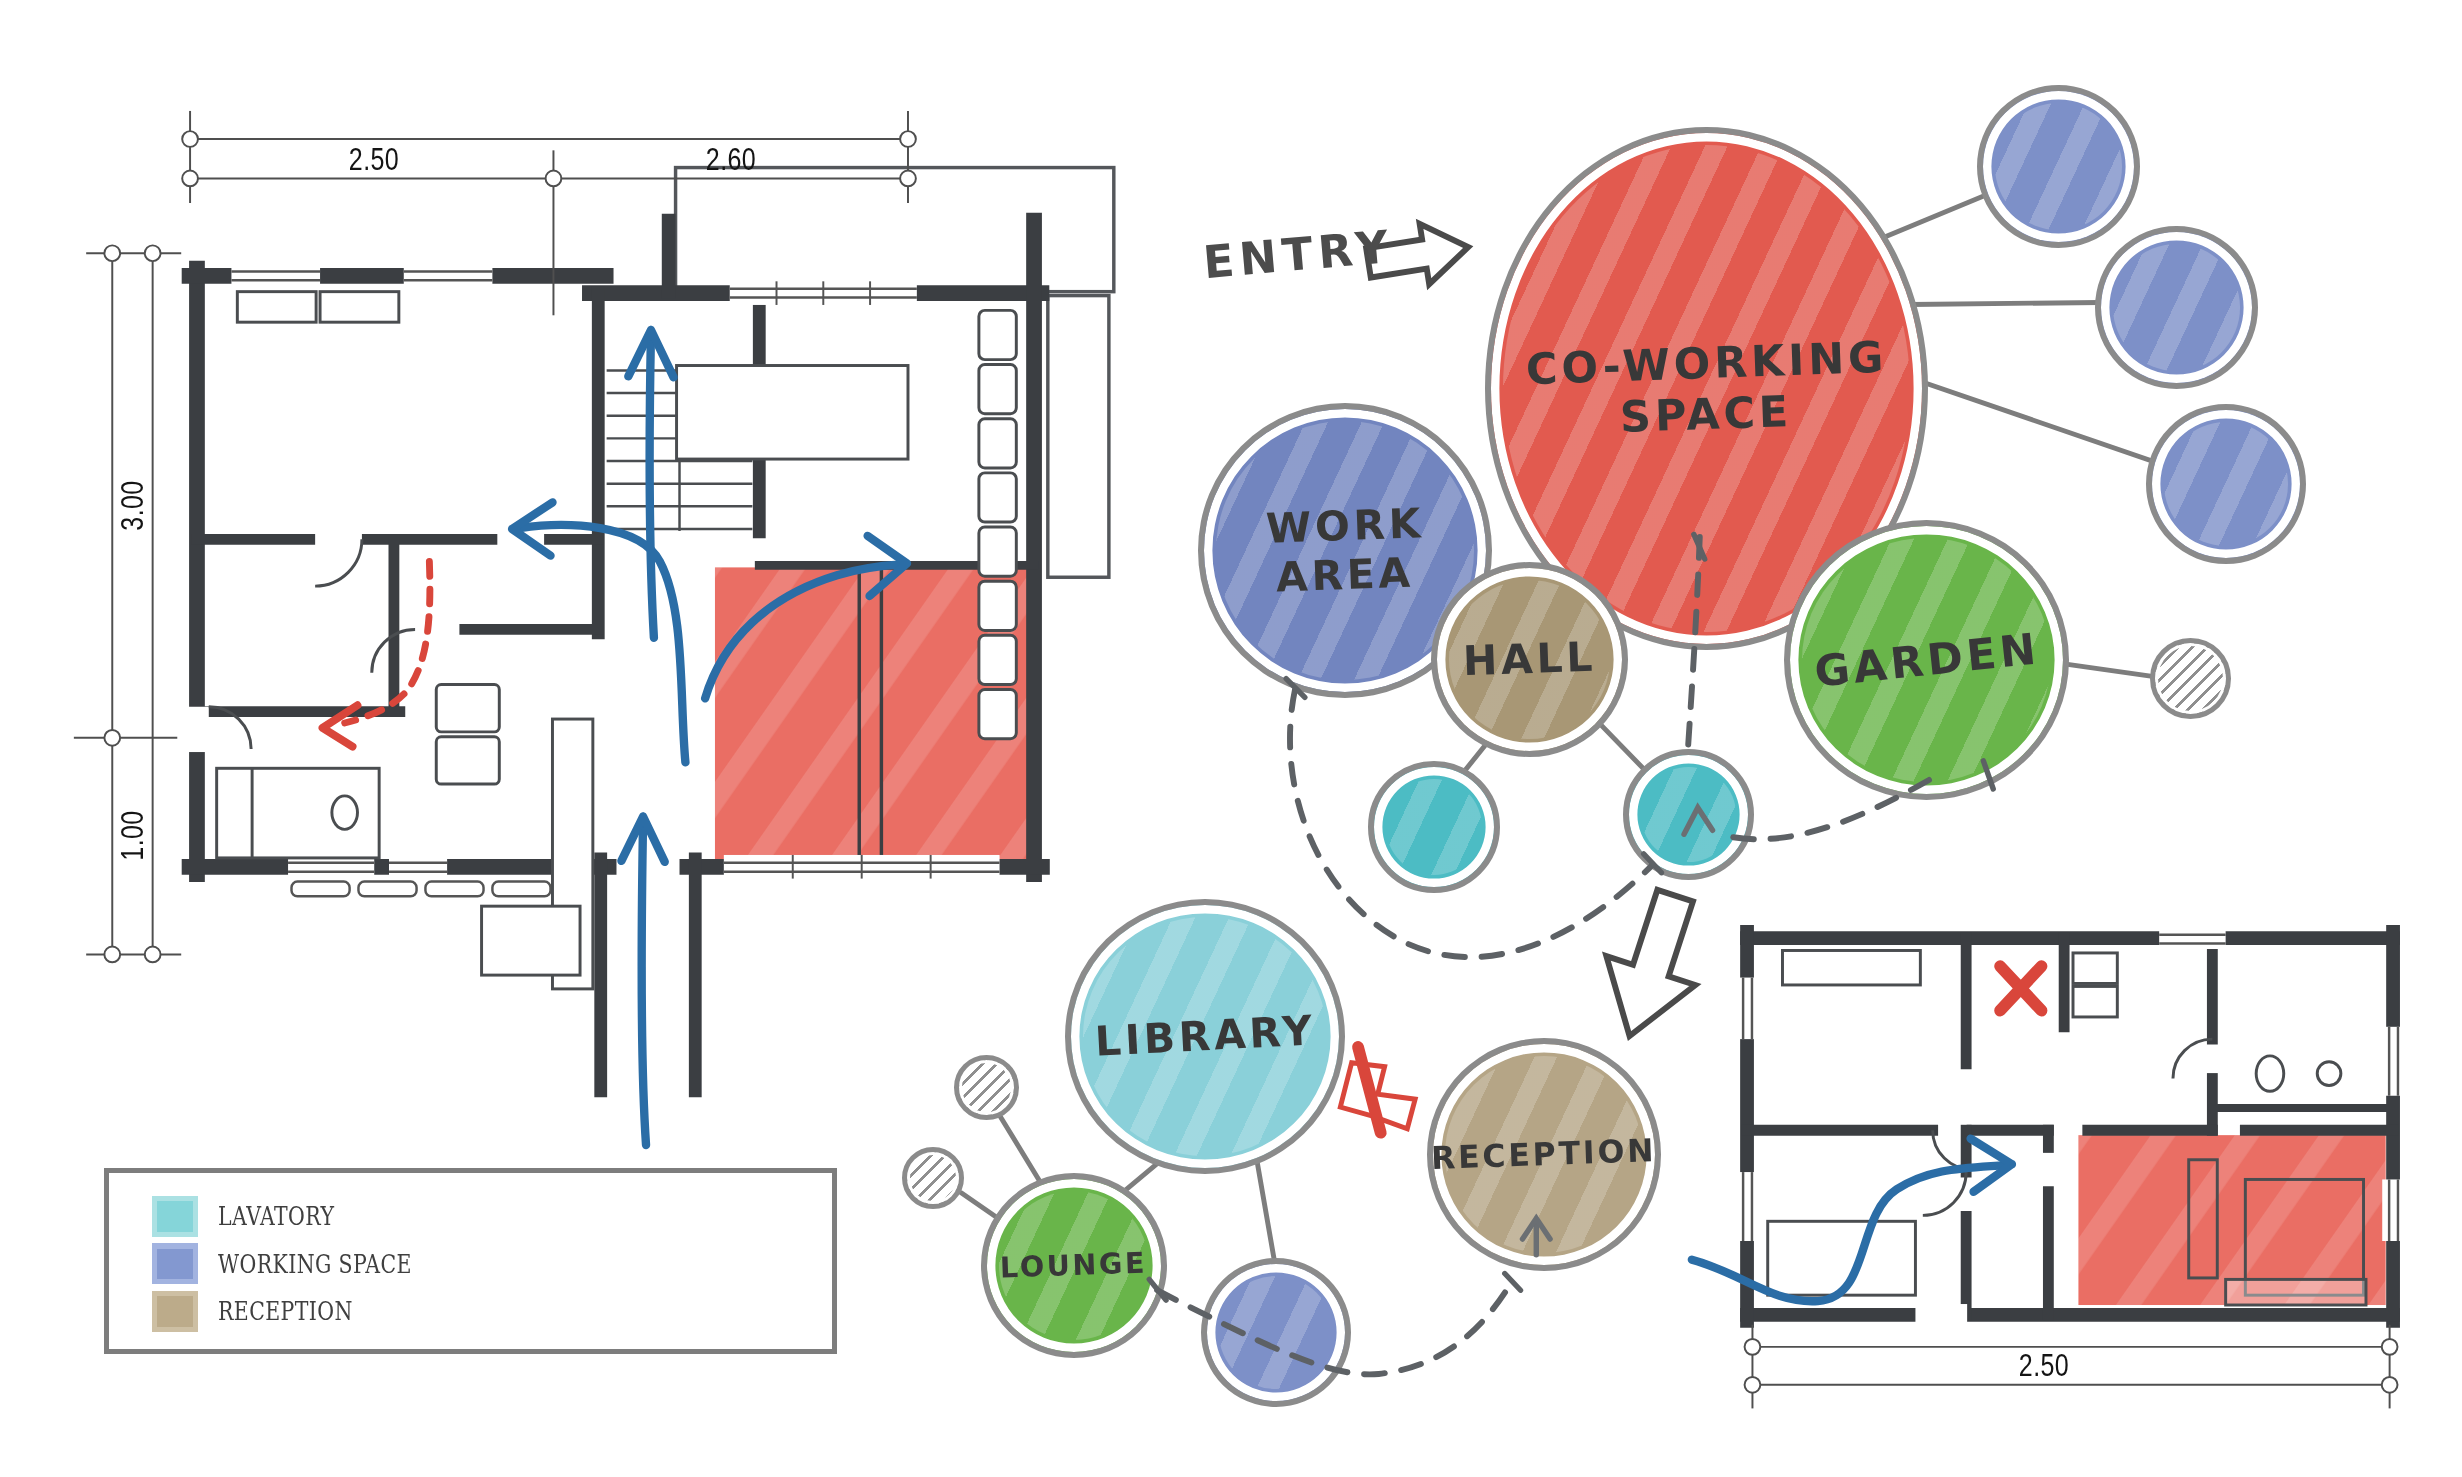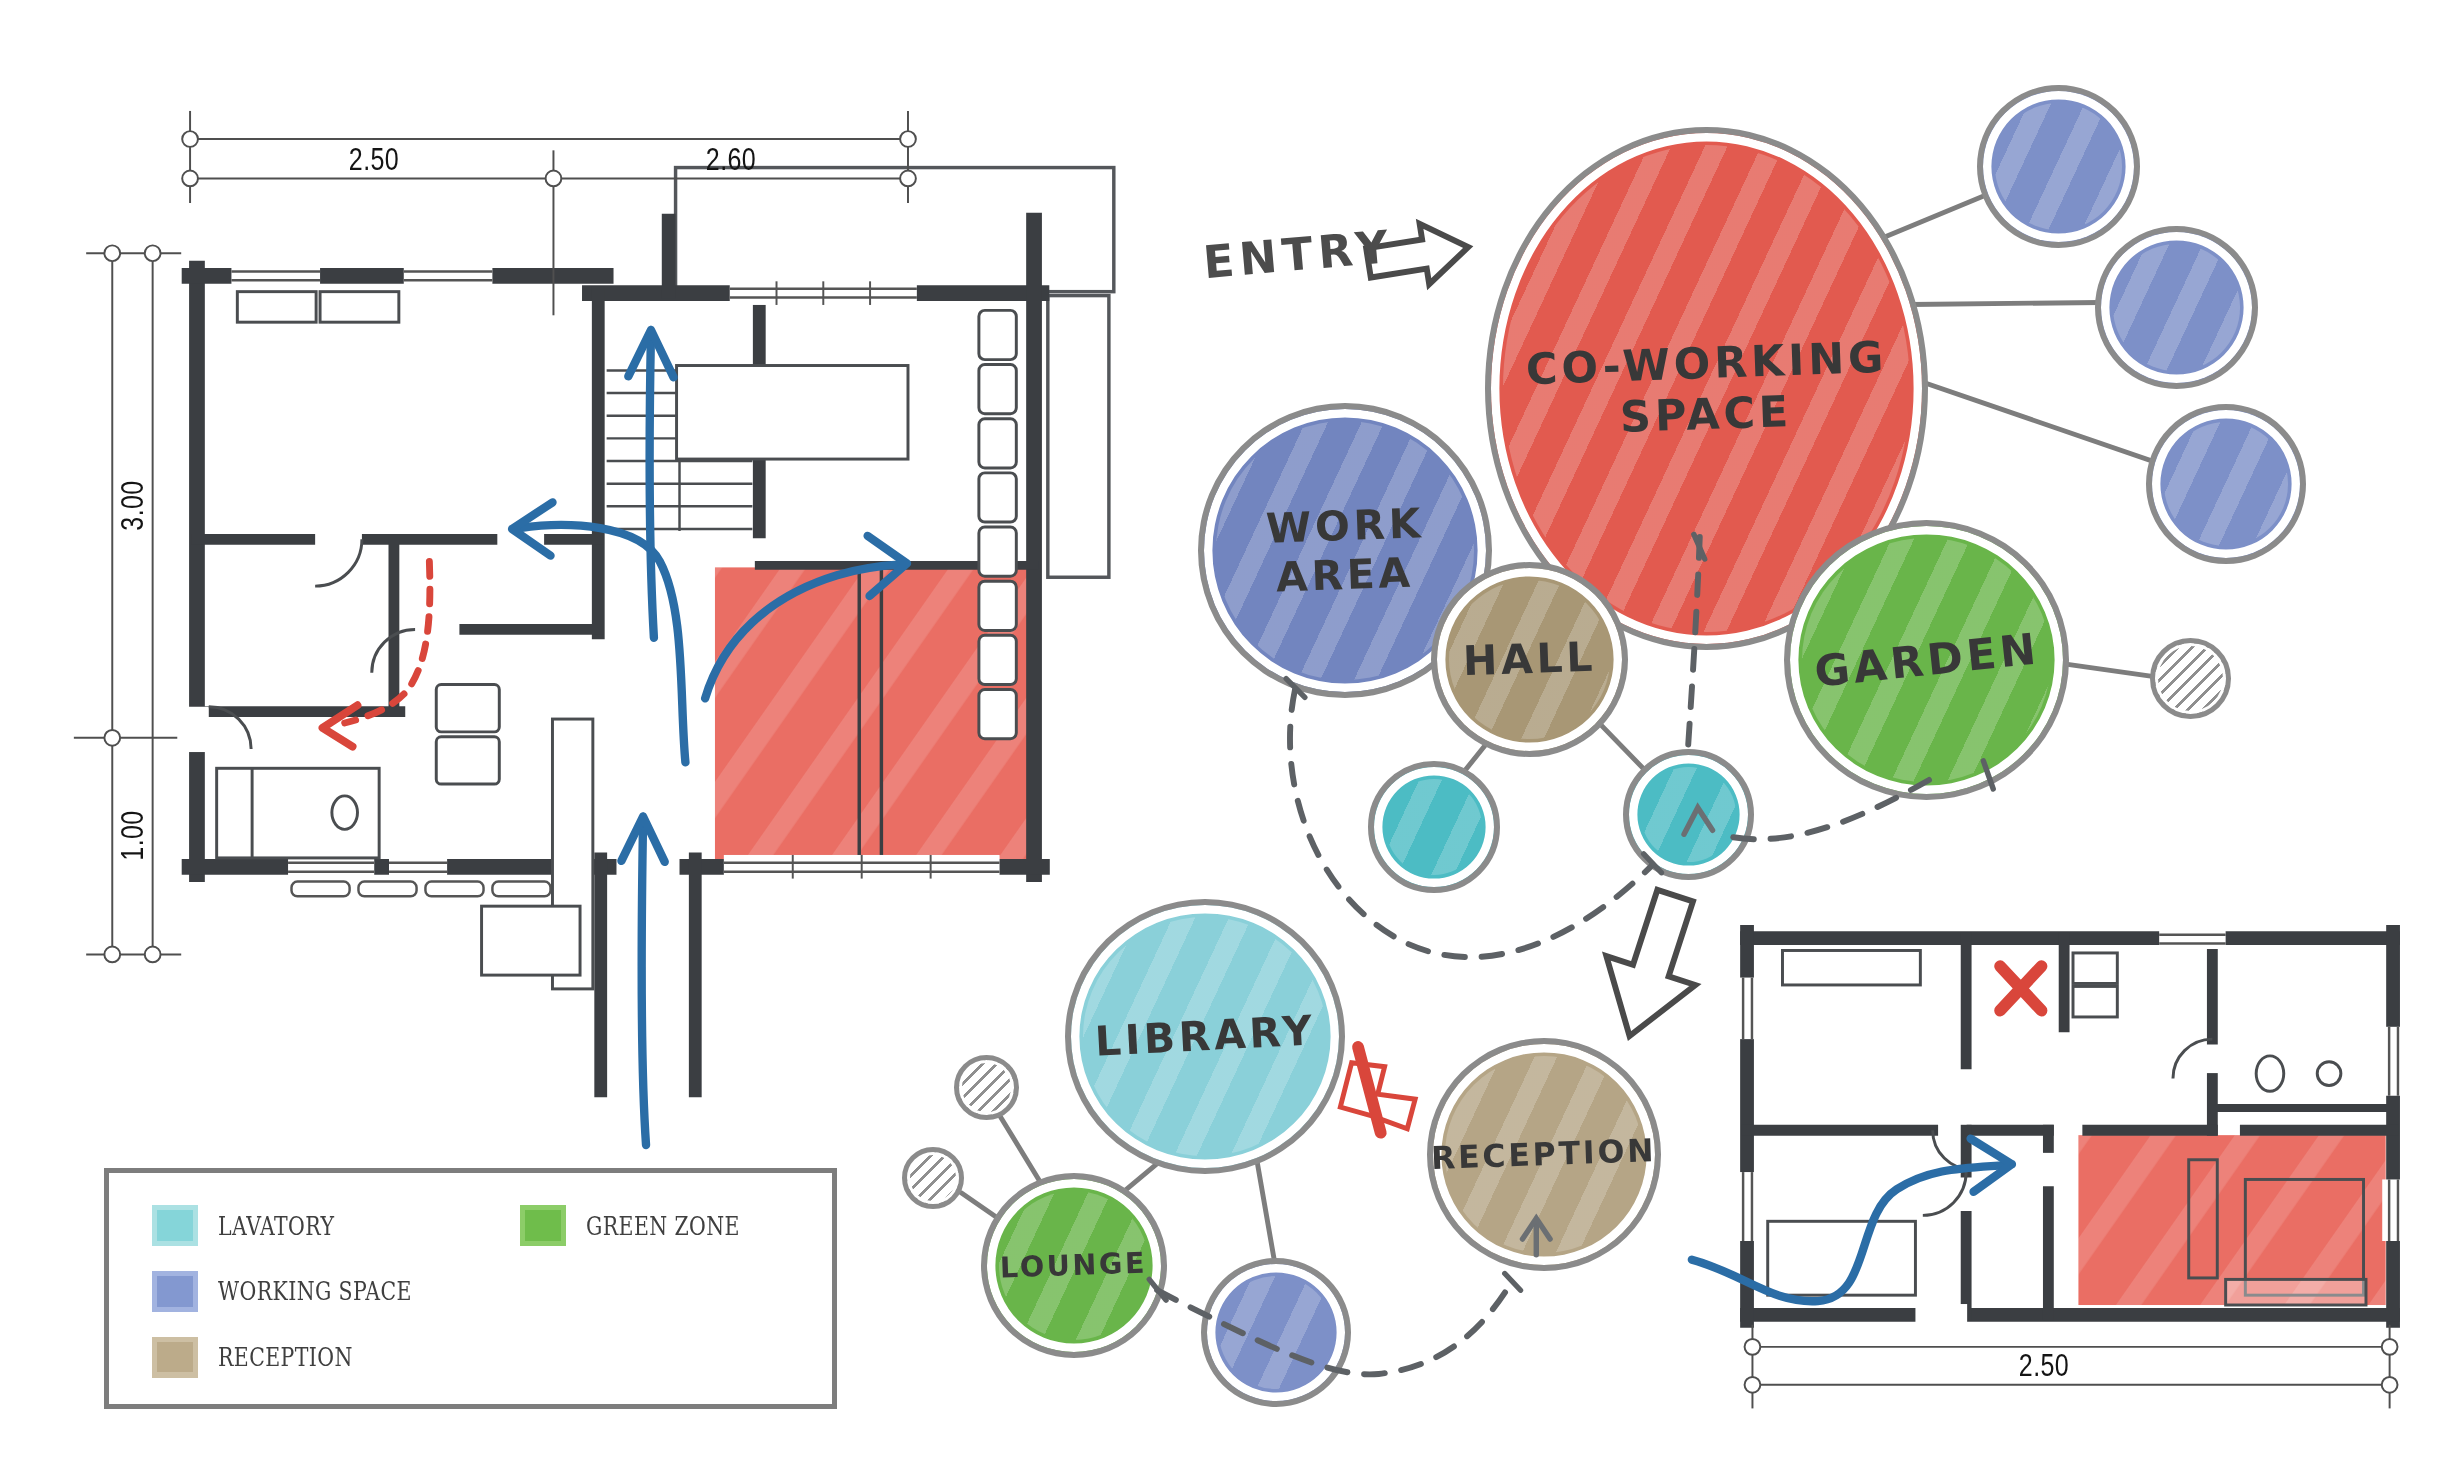--- a/index.html
+++ b/index.html
@@ -30,21 +30,21 @@
   
   .hand{position:absolute;color:#4c4c4c;font-weight:bold;letter-spacing:.12em;
         transform:rotate(-5deg);white-space:nowrap;}
 
   
   .dim{position:absolute;color:#141414;font-family:"Liberation Sans",sans-serif;
        font-size:30.5px;letter-spacing:0.5px;transform:scaleX(.82);white-space:nowrap;}
   .dim.vert{transform:rotate(-90deg) scaleX(.82);}
 
   
-  .legend{position:absolute;left:104px;top:1168px;width:733px;height:241px;background:#ffffff;
+  .legend{position:absolute;left:104px;top:1168px;width:733px;height:186px;background:#ffffff;
           border:5.9px solid #7d7d7d;box-sizing:border-box;display:grid;
           grid-template-columns:368px 1fr;grid-template-rows:repeat(3,1fr);grid-auto-flow:column;
           padding:19.7px 4.9px 13.8px 43px;}
   .li{display:flex;align-items:center;gap:19.7px;}
   .sw{width:46px;height:41px;position:relative;flex:0 0 auto;}
   .sw::after{content:"";position:absolute;inset:5.4px;}
   .sw-lav{background:#abe1e3;} .sw-lav::after{background:#85d5d9;}
   .sw-kit{background:#a7a3b2;} .sw-kit::after{background:#918ea0;}
   .sw-wrk{background:#a2b3e0;} .sw-wrk::after{background:#8398d0;}
   .sw-cow{background:#f0857b;} .sw-cow::after{background:#ec5a4f;}
@@ -427,20 +427,16 @@
       <div class="ltext">LAVATORY</div>
     </div>
     <div class="li">
       <div class="sw sw-wrk"></div>
       <div class="ltext">WORKING SPACE</div>
     </div>
     <div class="li">
       <div class="sw sw-rec"></div>
       <div class="ltext">RECEPTION</div>
     </div>
-    <div class="li">
-      <div class="sw sw-grn"></div>
-      <div class="ltext">GREEN ZONE</div>
-    </div>
   </div>
 
 </div>
 
 
 </body></html>

